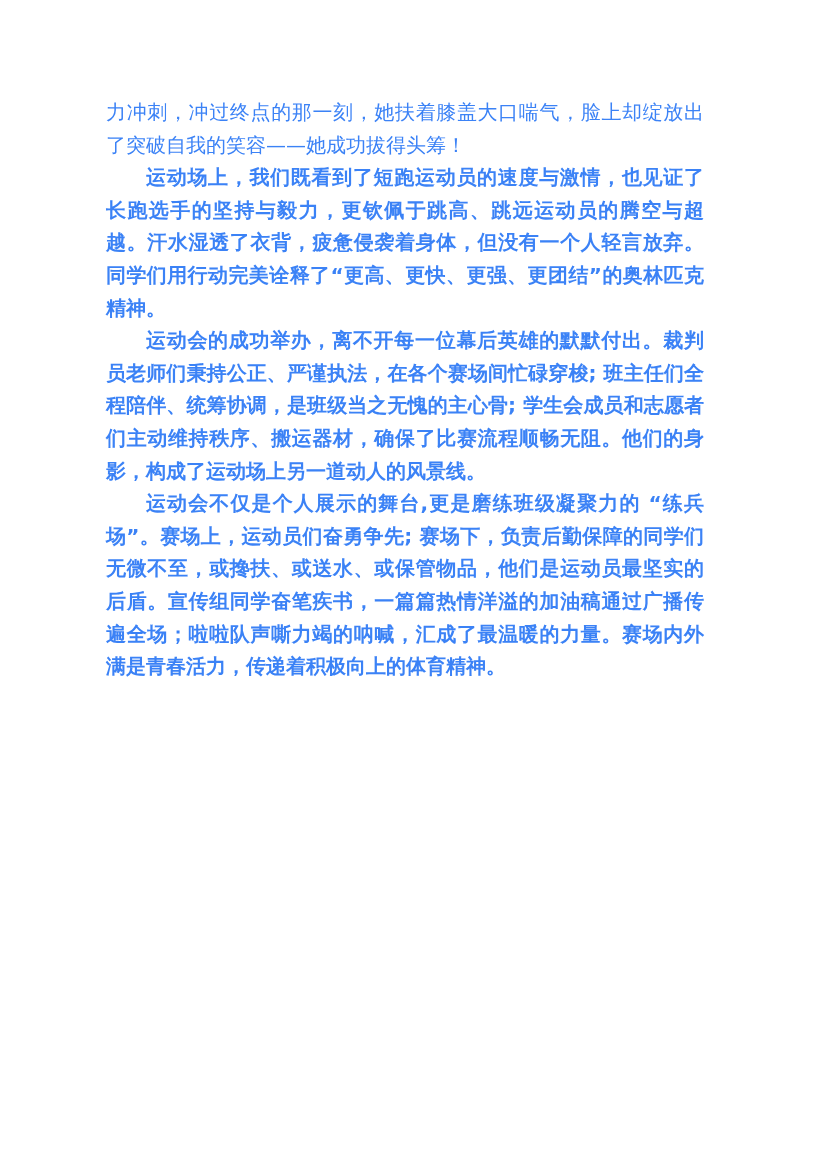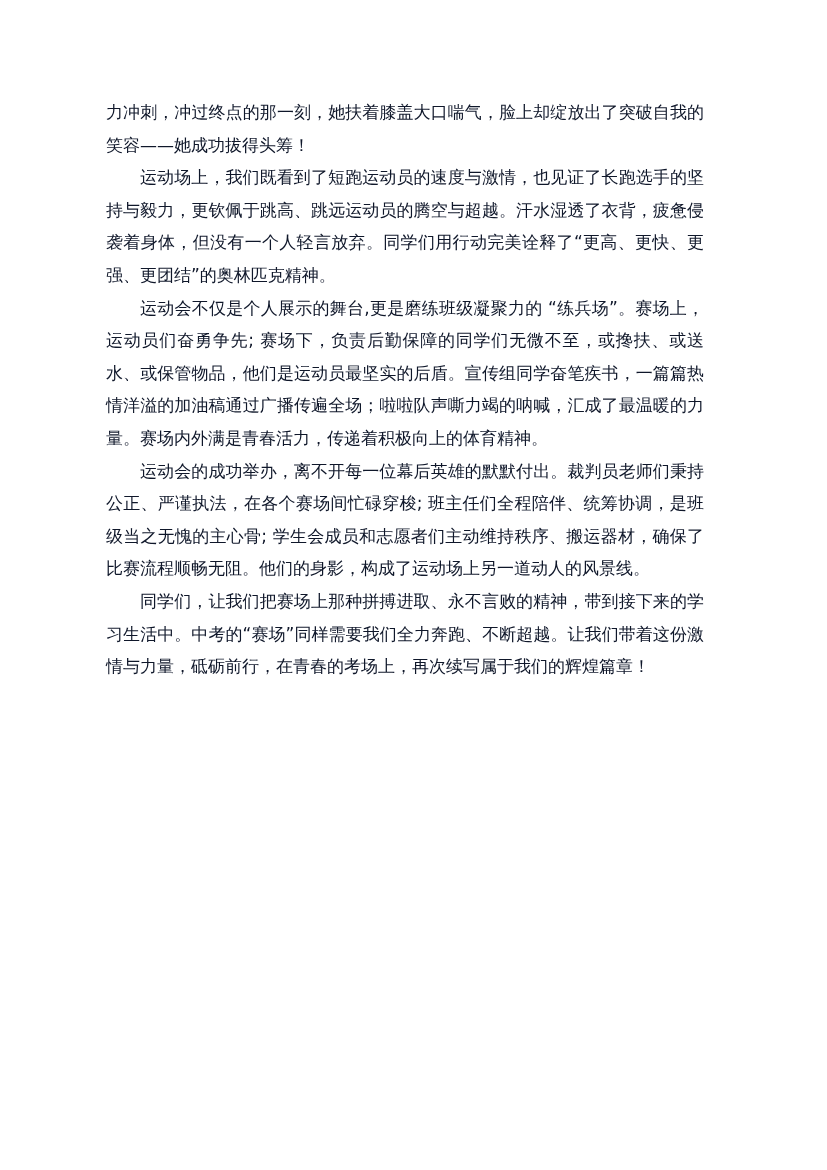--- a/index.html
+++ b/index.html
@@ -13,38 +13,38 @@
     height: 1170px;
     background: #ffffff;
     overflow: hidden;
     font-family: "DejaVu Sans", sans-serif;
   }
   .doc-body {
     position: absolute;
     top: 96px;
     left: 106px;
     width: 598px;
-    color: #0f172a;
-    font-size: 17px;
+    color: #3b82f6;
+    font-size: 20px;
     line-height: 32.6px;
     text-align: justify;
     word-break: break-all;
   }
   .doc-body p {
     margin: 0;
     padding: 0;
   }
   .doc-body p.indented {
     text-indent: 2em;
+    font-weight: bold;
   }
 </style>
 </head>
 <body>
 
 <div class="page">
   <div class="doc-body">
     <p>力冲刺，冲过终点的那一刻，她扶着膝盖大口喘气，脸上却绽放出了突破自我的笑容——她成功拔得头筹！</p>
     <p class="indented">运动场上，我们既看到了短跑运动员的速度与激情，也见证了长跑选手的坚持与毅力，更钦佩于跳高、跳远运动员的腾空与超越。汗水湿透了衣背，疲惫侵袭着身体，但没有一个人轻言放弃。同学们用行动完美诠释了“更高、更快、更强、更团结”的奥林匹克精神。</p>
+    <p class="indented">运动会的成功举办，离不开每一位幕后英雄的默默付出。裁判员老师们秉持公正、严谨执法，在各个赛场间忙碌穿梭; 班主任们全程陪伴、统筹协调，是班级当之无愧的主心骨; 学生会成员和志愿者们主动维持秩序、搬运器材，确保了比赛流程顺畅无阻。他们的身影，构成了运动场上另一道动人的风景线。</p>
     <p class="indented">运动会不仅是个人展示的舞台,更是磨练班级凝聚力的 “练兵场”。赛场上，运动员们奋勇争先; 赛场下，负责后勤保障的同学们无微不至，或搀扶、或送水、或保管物品，他们是运动员最坚实的后盾。宣传组同学奋笔疾书，一篇篇热情洋溢的加油稿通过广播传遍全场；啦啦队声嘶力竭的呐喊，汇成了最温暖的力量。赛场内外满是青春活力，传递着积极向上的体育精神。</p>
-    <p class="indented">运动会的成功举办，离不开每一位幕后英雄的默默付出。裁判员老师们秉持公正、严谨执法，在各个赛场间忙碌穿梭; 班主任们全程陪伴、统筹协调，是班级当之无愧的主心骨; 学生会成员和志愿者们主动维持秩序、搬运器材，确保了比赛流程顺畅无阻。他们的身影，构成了运动场上另一道动人的风景线。</p>
-    <p class="indented">同学们，让我们把赛场上那种拼搏进取、永不言败的精神，带到接下来的学习生活中。中考的“赛场”同样需要我们全力奔跑、不断超越。让我们带着这份激情与力量，砥砺前行，在青春的考场上，再次续写属于我们的辉煌篇章！</p>
   </div>
 </div>
 
 </body></html>

